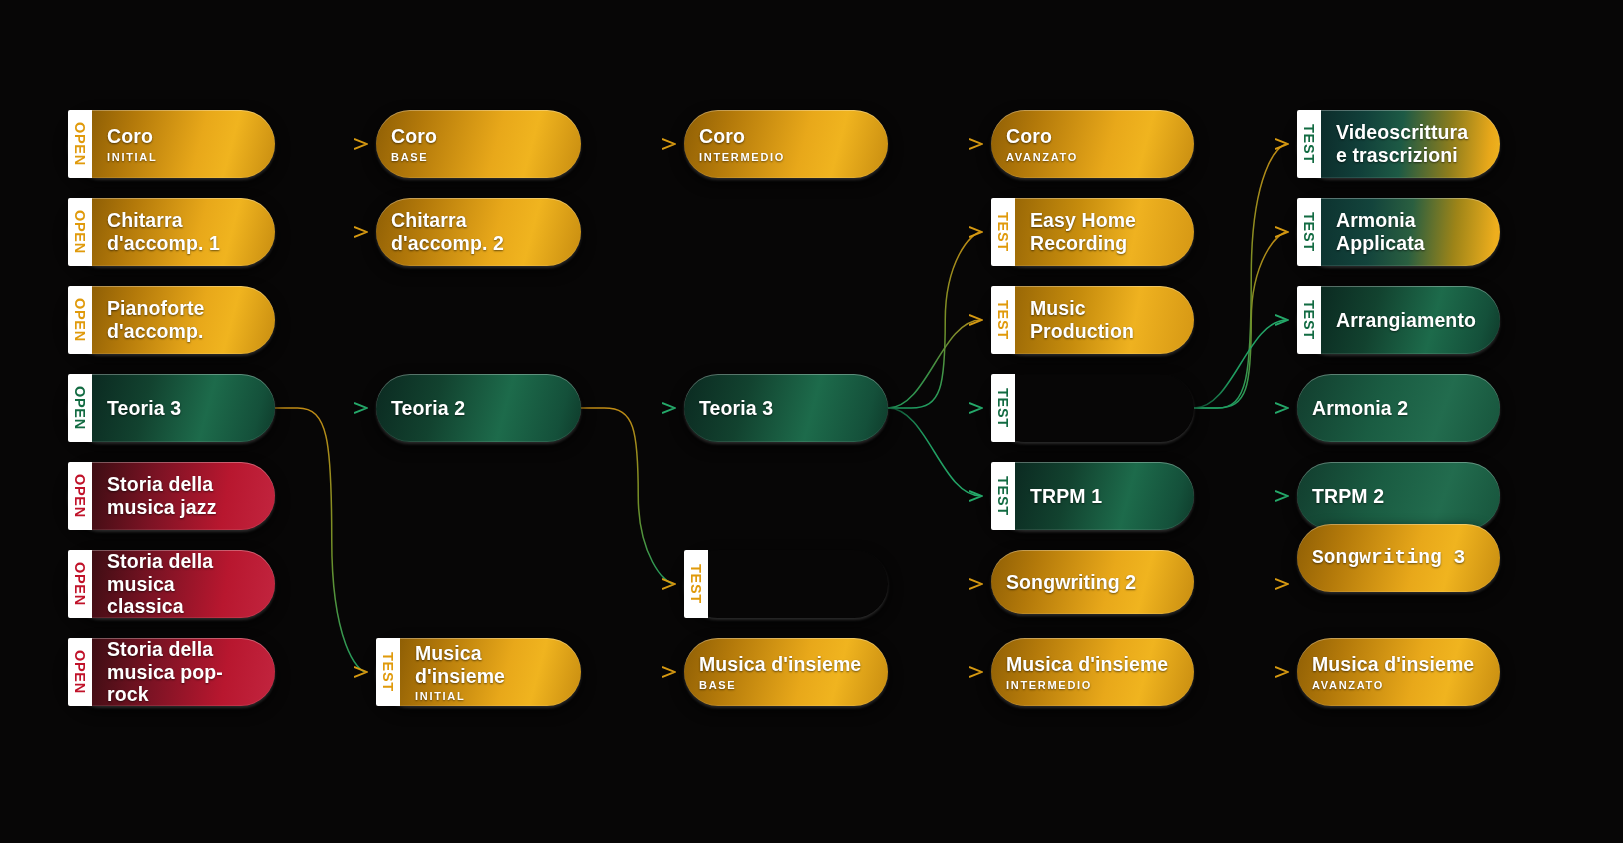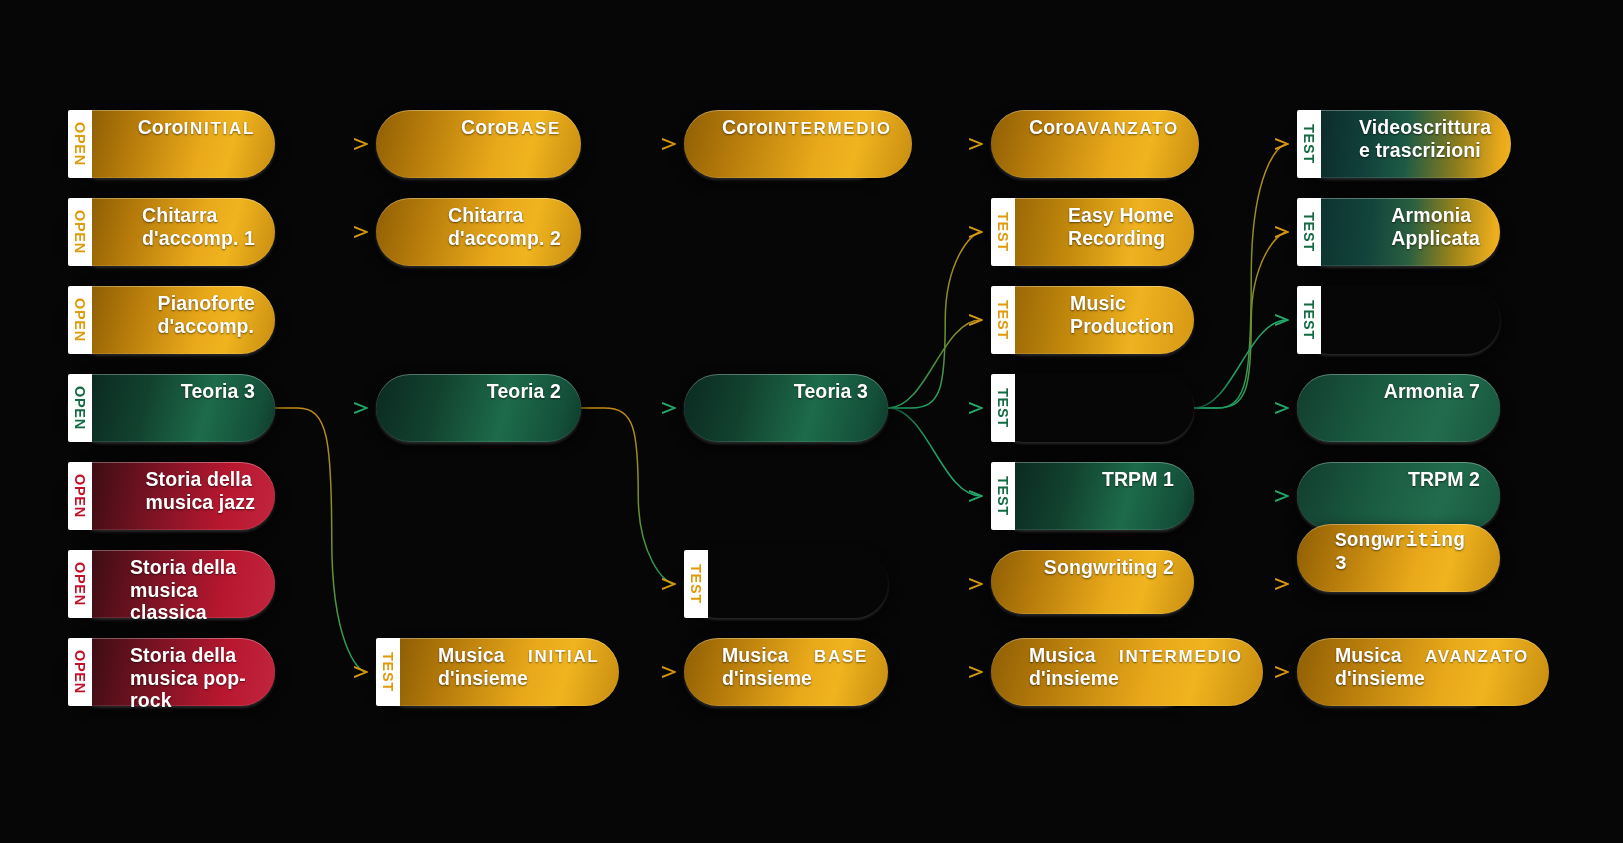--- a/index.html
+++ b/index.html
@@ -11,37 +11,37 @@
   }
   #stage{position:absolute;inset:0;}
   svg#wires{position:absolute;left:0;top:0;width:1623px;height:843px;pointer-events:none;z-index:1;}
 
   .node{
     position:absolute;z-index:3;display:flex;align-items:stretch;
     border-radius:40px;overflow:visible;
     box-shadow:0 2px 3px rgba(255,255,255,.16), 0 5px 14px rgba(0,0,0,.85);
   }
   .node .body{
-    flex:1;display:flex;justify-content:flex-end;
-    padding:6px 20px 6px 38px;border-radius:40px;position:relative;
+    flex:1;display:flex;flex-direction:column;justify-content:center;
+    padding:6px 20px 6px 15px;border-radius:40px;position:relative;
     box-shadow:inset 0 1px 0 rgba(255,255,255,.30), inset 0 -1px 0 rgba(255,255,255,.10);
   }
   .node.badged .body{border-radius:0 40px 40px 0;}
   .node .badge{
     width:24px;background:#fff;border-radius:2px 0 0 2px;
     display:flex;align-items:center;justify-content:center;flex:0 0 24px;
     position:relative;z-index:4;
   }
   .node .badge span{
     writing-mode:vertical-rl;text-orientation:mixed;
     font-size:14.5px;font-weight:700;letter-spacing:.7px;line-height:1;
   }
   .title{color:#fff;font-size:19.5px;font-weight:600;line-height:1.16;letter-spacing:.1px;
          text-shadow:0 1px 2px rgba(0,0,0,.55);white-space:pre-line;}
-  .sub{color:#fff;font-size:17px;font-weight:700;letter-spacing:1.7px;margin-top:3px;
+  .sub{color:#fff;font-size:11px;font-weight:700;letter-spacing:1.7px;margin-top:3px;
        text-shadow:0 1px 2px rgba(0,0,0,.5);}
 
   
   .f-gold   .body{background:linear-gradient(105deg,#8f5f05 0%,#b3790a 22%,#e8a81a 58%,#f0b41f 74%,#c78c10 100%);}
   .f-gold2  .body{background:linear-gradient(100deg,#9a6806 0%,#c68c0d 35%,#efb220 66%,#d59714 100%);}
   .f-green  .body{background:linear-gradient(105deg,#0b2a21 0%,#12422f 30%,#1d6b4b 62%,#14503a 88%,#0e3a2a 100%);}
   .f-green2 .body{background:linear-gradient(110deg,#123d2e 0%,#1a5c42 40%,#226c4e 70%,#17543c 100%);}
   .f-red    .body{background:linear-gradient(100deg,#3d0d13 0%,#7c1324 35%,#b8172f 72%,#c2253f 100%);}
   .f-tealgold .body{background:linear-gradient(95deg,#0c2c2b 0%,#11403a 24%,#1d5a45 45%,#8e7d1c 72%,#e8a81a 93%,#f0b41f 100%);}
   .f-tealgold2 .body{background:linear-gradient(95deg,#0d3330 0%,#13443c 28%,#2a5f40 50%,#9d8418 74%,#eeae1d 96%);}
@@ -193,20 +193,23 @@
         </div>
         <div class="body">
           <div class="title">Music
 Production</div>
         </div>
       </div>
       <div class="node f-green badged" style="left: 1297px; top: 286px; width: 203px; height: 68px;">
         <div class="badge b-green">
           <span>TEST</span>
         </div>
+        <div class="body">
+          <div class="title">Arrangiamento</div>
+        </div>
       </div>
       <div class="node f-green badged" style="left: 68px; top: 374px; width: 207px; height: 68px;">
         <div class="badge b-green">
           <span>OPEN</span>
         </div>
         <div class="body">
           <div class="title">Teoria 3</div>
         </div>
       </div>
       <div class="node f-green" style="left: 376px; top: 374px; width: 205px; height: 68px;">
@@ -219,21 +222,21 @@
           <div class="title">Teoria 3</div>
         </div>
       </div>
       <div class="node f-green badged" style="left: 991px; top: 374px; width: 203px; height: 68px;">
         <div class="badge b-green">
           <span>TEST</span>
         </div>
       </div>
       <div class="node f-green2" style="left: 1297px; top: 374px; width: 203px; height: 68px;">
         <div class="body">
-          <div class="title">Armonia 7</div>
+          <div class="title">Armonia 2</div>
         </div>
       </div>
       <div class="node f-red badged" style="left: 68px; top: 462px; width: 207px; height: 68px;">
         <div class="badge b-red">
           <span>OPEN</span>
         </div>
         <div class="body">
           <div class="title">Storia della
 musica jazz</div>
         </div>

